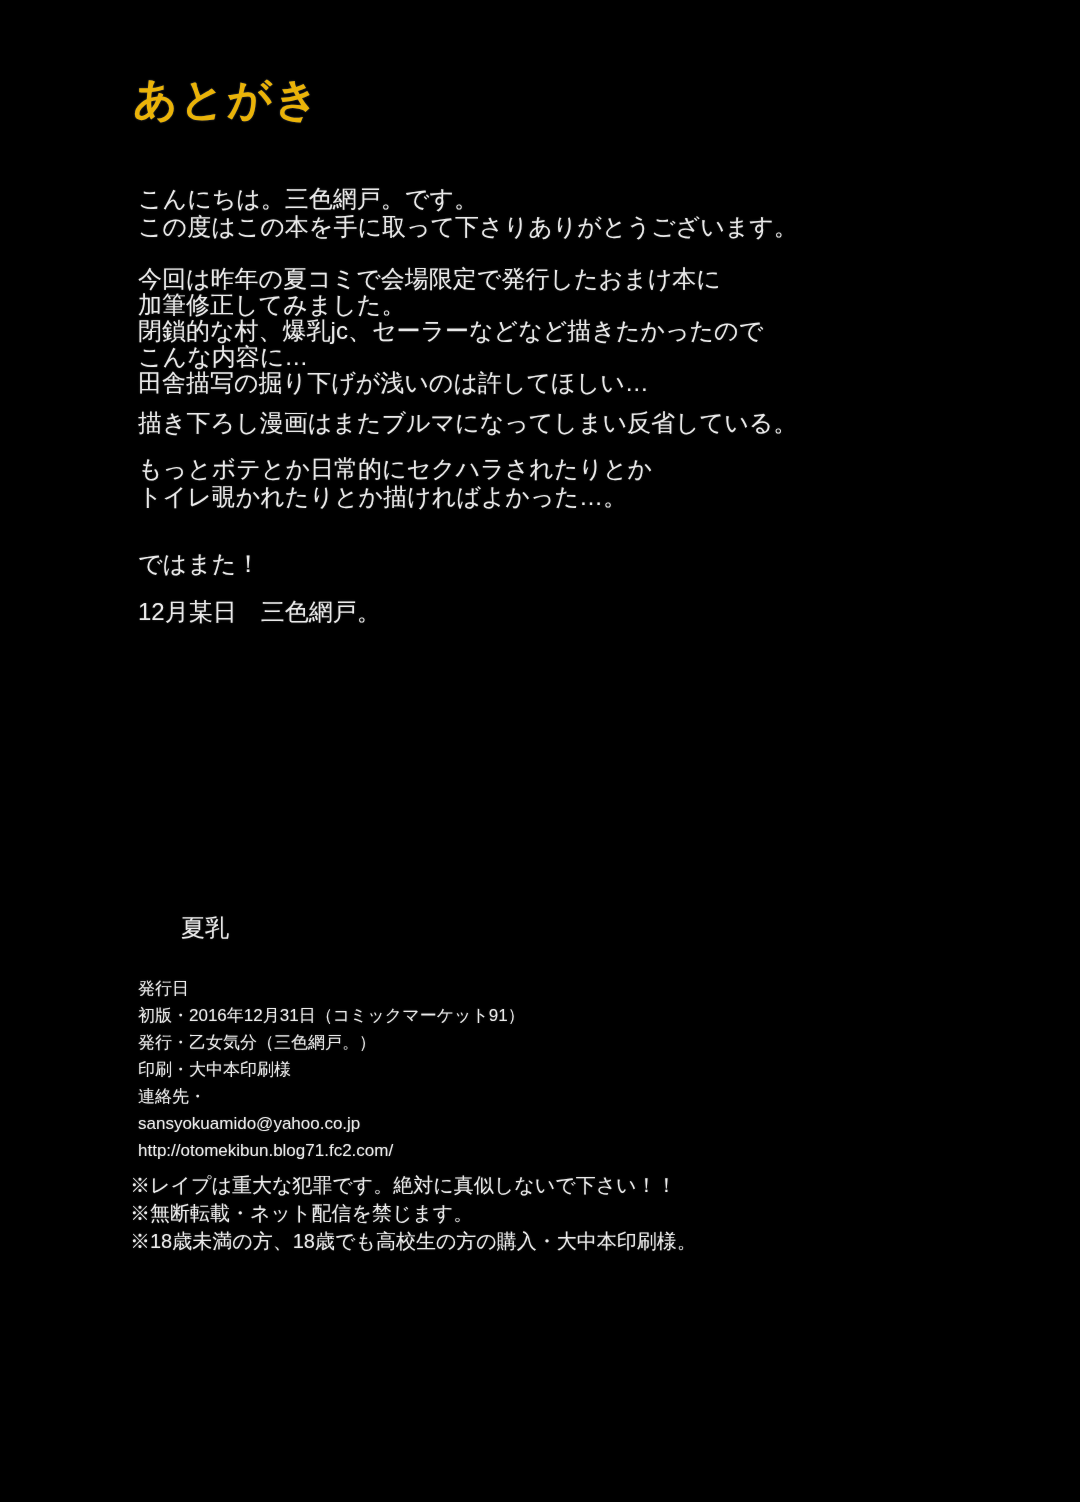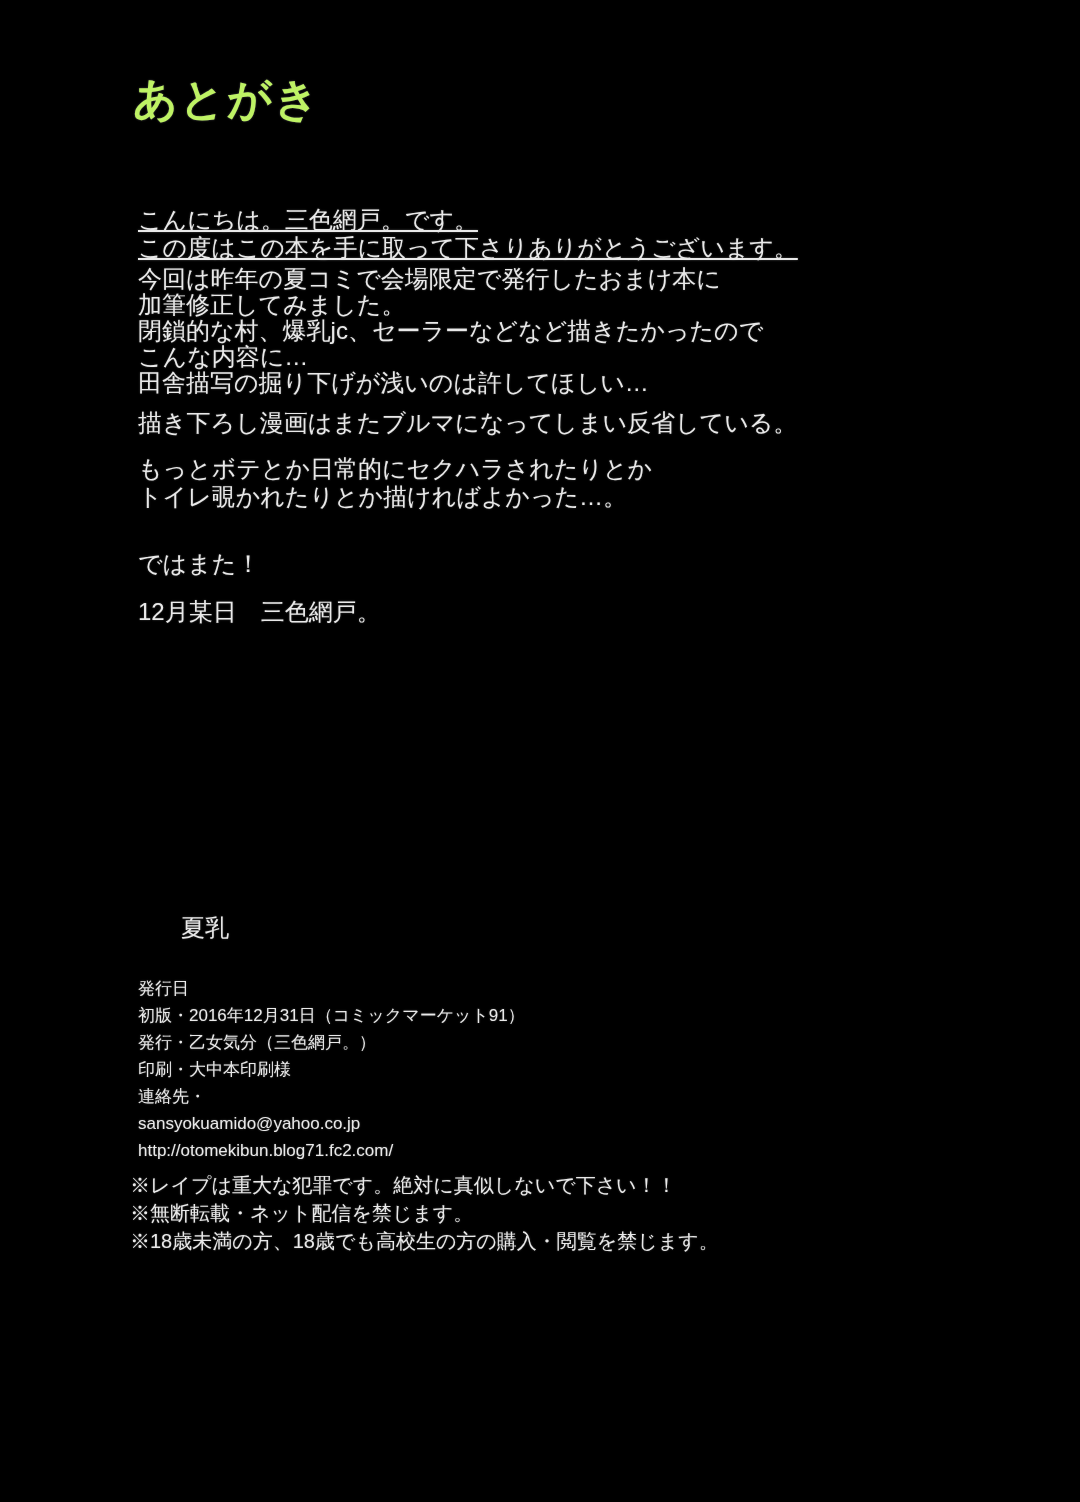--- a/index.html
+++ b/index.html
@@ -18,34 +18,34 @@
   }
   .title {
     position: absolute;
     left: 133px;
     top: 70px;
     margin: 0;
     font-family: "Liberation Serif", "DejaVu Serif", serif;
     font-weight: 700;
     font-size: 44px;
     letter-spacing: 2px;
-    color: #bef264;
+    color: #eab308;
     text-shadow: 0 0 2px rgba(240,240,240,0.35);
   }
   .block {
     position: absolute;
     left: 138px;
     color: #e9e9e9;
     font-size: 24px;
     line-height: 28px;
     text-shadow: 0 0 2px rgba(235,235,235,0.3);
     white-space: nowrap;
   }
   .block p { margin: 0; }
-  .greeting   { top: 206px; text-decoration: underline; }
+  .greeting   { top: 185px; }
   .body1      { top: 266px; line-height: 26px; }
   .body2      { top: 409px; text-align: right; }
   .body3      { top: 455px; }
   .closing    { top: 550px; }
   .signature  { top: 598px; }
   .book-title { top: 914px; margin-left: 43px; }
   .colophon   { top: 975px; line-height: 27px; font-size: 17px; }
   .warnings   { left: 130px; top: 1171px; font-size: 20px; line-height: 28px; }
 </style>
 </head>
@@ -95,16 +95,16 @@
     <p>発行・乙女気分（三色網戸。）</p>
     <p>印刷・大中本印刷様</p>
     <p>連絡先・</p>
     <p>sansyokuamido@yahoo.co.jp</p>
     <p>http://otomekibun.blog71.fc2.com/</p>
   </div>
 
   <div class="block warnings">
     <p>※レイプは重大な犯罪です。絶対に真似しないで下さい！！</p>
     <p>※無断転載・ネット配信を禁じます。</p>
-    <p>※18歳未満の方、18歳でも高校生の方の購入・閲覧を禁じます。</p>
+    <p>※18歳未満の方、18歳でも高校生の方の購入・大中本印刷様。</p>
   </div>
 
 </div>
 
 </body></html>

